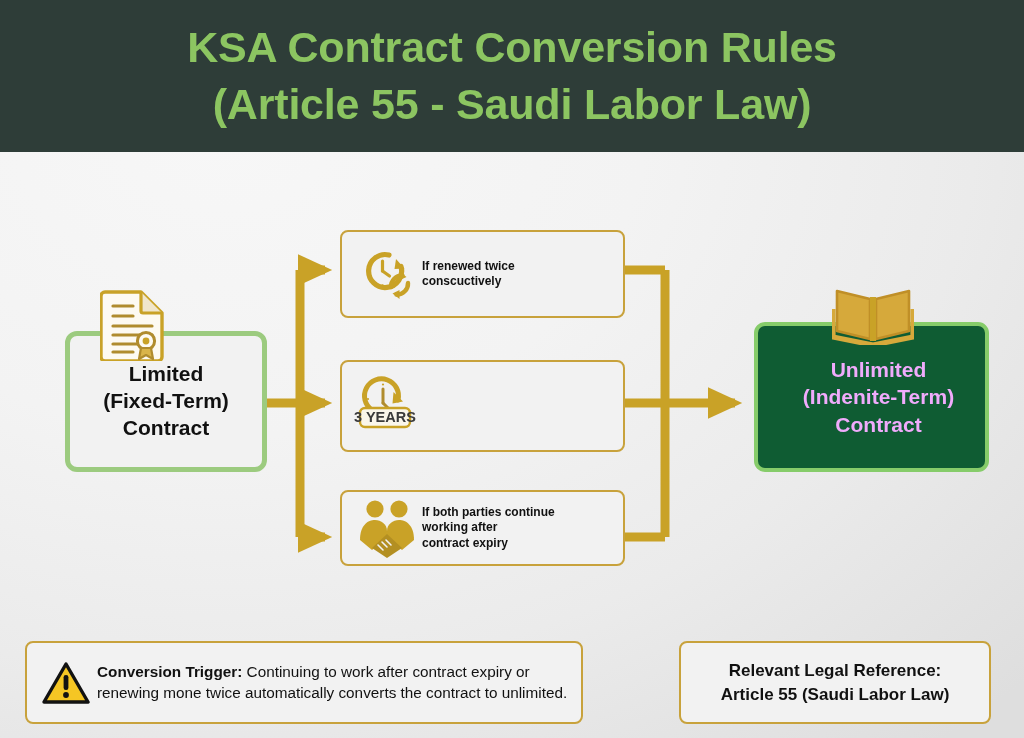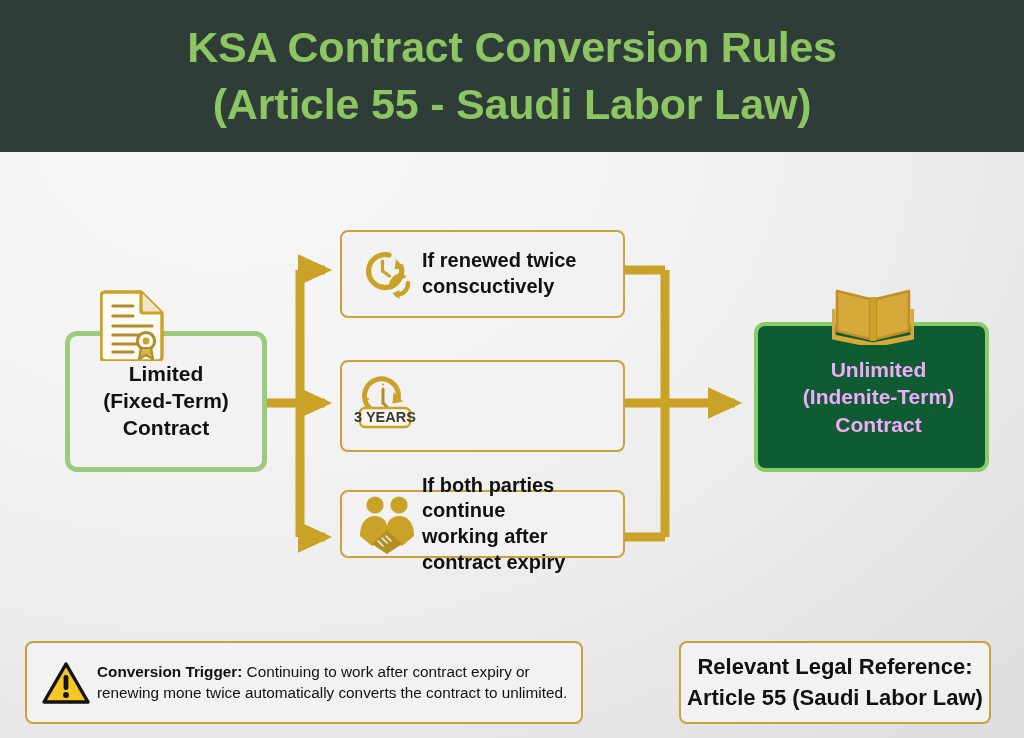--- a/index.html
+++ b/index.html
@@ -93,32 +93,32 @@
     border: 2px solid #c8a23c;
     border-radius: 8px;
     background: #f2f2f2;
     display: flex;
     align-items: center;
     padding: 6px 10px 6px 8px;
     z-index: 4;
   }
   .cond-1 { top: 230px; height: 88px; }
   .cond-2 { top: 360px; height: 92px; }
-  .cond-3 { top: 490px; height: 68px; }
+  .cond-3 { top: 490px; height: 76px; }
 
   .cond .icon-wrap {
     flex: 0 0 68px;
     height: 62px;
     display: flex;
     align-items: center;
     justify-content: flex-end;
   }
   .cond .cond-text {
     flex: 1;
-    font-size: 20px;
+    font-size: 12px;
     font-weight: bold;
     color: #111111;
     line-height: 1.28;
     padding-left: 4px;
   }
 
   
   .wires {
     position: absolute;
     left: 0; top: 0;
@@ -160,21 +160,21 @@
     width: 312px; height: 83px;
     border: 2px solid #c8a23c;
     border-radius: 8px;
     background: #f2f2f2;
     display: flex;
     align-items: center;
     justify-content: center;
     text-align: center;
   }
   .footer-ref .ref-text {
-    font-size: 22px;
+    font-size: 17px;
     font-weight: bold;
     color: #111111;
     line-height: 1.38;
   }
 
   
   .float-icon {
     position: absolute;
     z-index: 5;
   }

